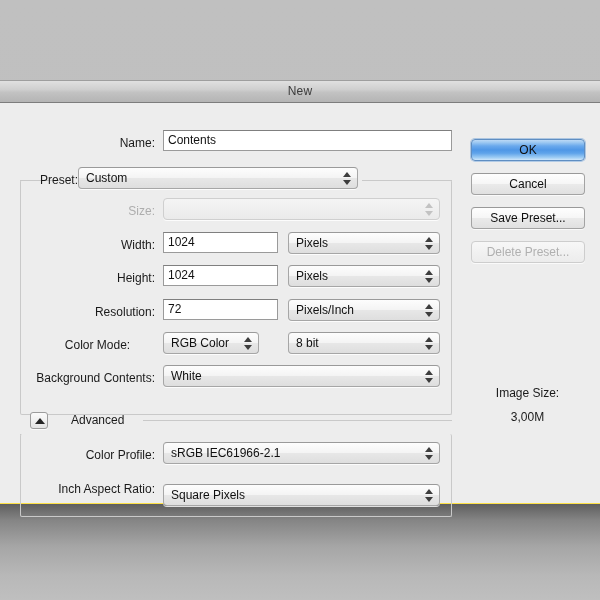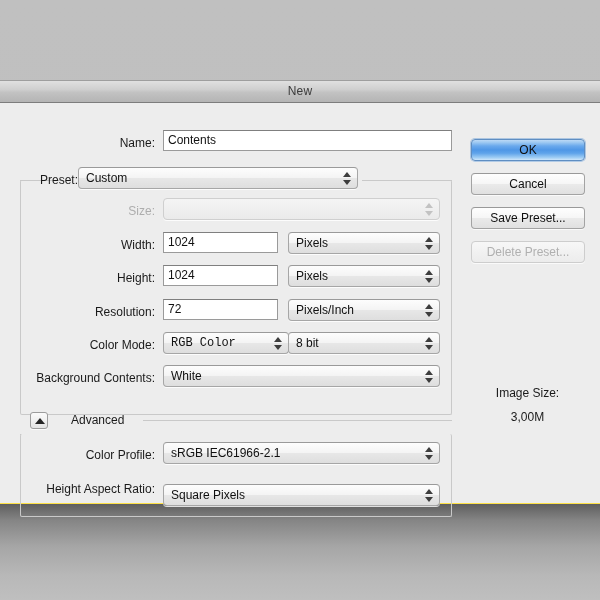--- a/index.html
+++ b/index.html
@@ -303,22 +303,22 @@
     <div class="lbl" style="left:40px; top:202px; width:115px;">Resolution:</div>
     <div class="tfield" style="left:163px; top:196px; width:115px;">72</div>
     <div class="popup" style="left:288px; top:196px; width:152px;">
       <span>Pixels/Inch</span>
       <span class="arrows">
           <i class="up"></i>
           <i class="dn"></i>
         </span>
     </div>
 
-    <div class="lbl" style="left:40px; top:235px; width:115px;">Color Mode:</div>
-    <div class="popup" style="left:163px; top:229px; width:126px;font-family:Liberation Mono, monospace;">
+    <div class="lbl" style="left:40px; top:235px; width:115px;text-align:center;">Color Mode:</div>
+    <div class="popup" style="left:163px; top:229px; width:96px;">
       <span>RGB Color</span>
       <span class="arrows">
           <i class="up"></i>
           <i class="dn"></i>
         </span>
     </div>
     <div class="popup" style="left:288px; top:229px; width:152px;">
       <span>8 bit</span>
       <span class="arrows">
           <i class="up"></i>
@@ -346,21 +346,21 @@
 
     <div class="lbl" style="left:40px; top:345px; width:115px;">Color Profile:</div>
     <div class="popup" style="left:163px; top:339px; width:277px;">
       <span>sRGB IEC61966-2.1</span>
       <span class="arrows">
           <i class="up"></i>
           <i class="dn"></i>
         </span>
     </div>
 
-    <div class="lbl" style="left:20px; top:379px; width:135px;">Height Aspect Ratio:</div>
+    <div class="lbl" style="left:20px; top:379px; width:135px;">Inch Aspect Ratio:</div>
     <div class="popup" style="left:163px; top:381px; width:277px;">
       <span>Square Pixels</span>
       <span class="arrows">
           <i class="up"></i>
           <i class="dn"></i>
         </span>
     </div>
 
     <div class="btn primary" style="left:471px; top:36px; width:114px;">OK</div>
     <div class="btn" style="left:471px; top:70px; width:114px;">Cancel</div>

